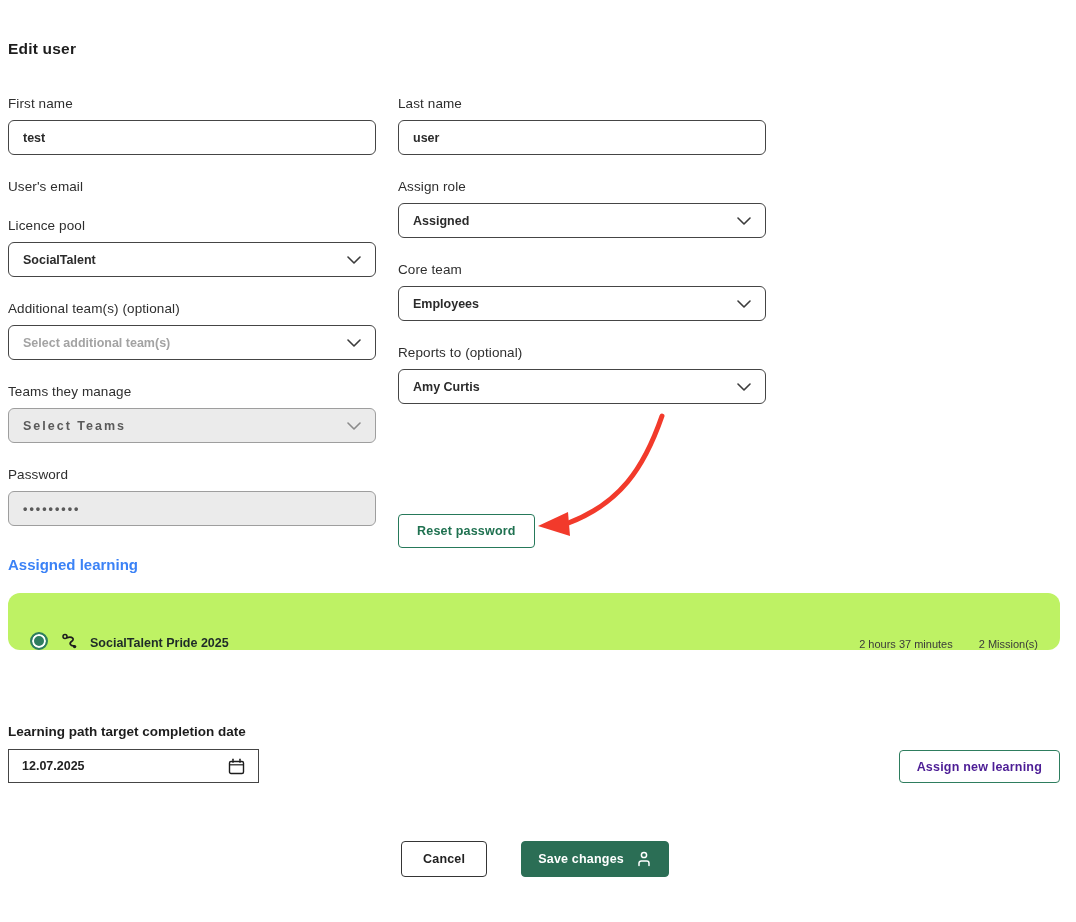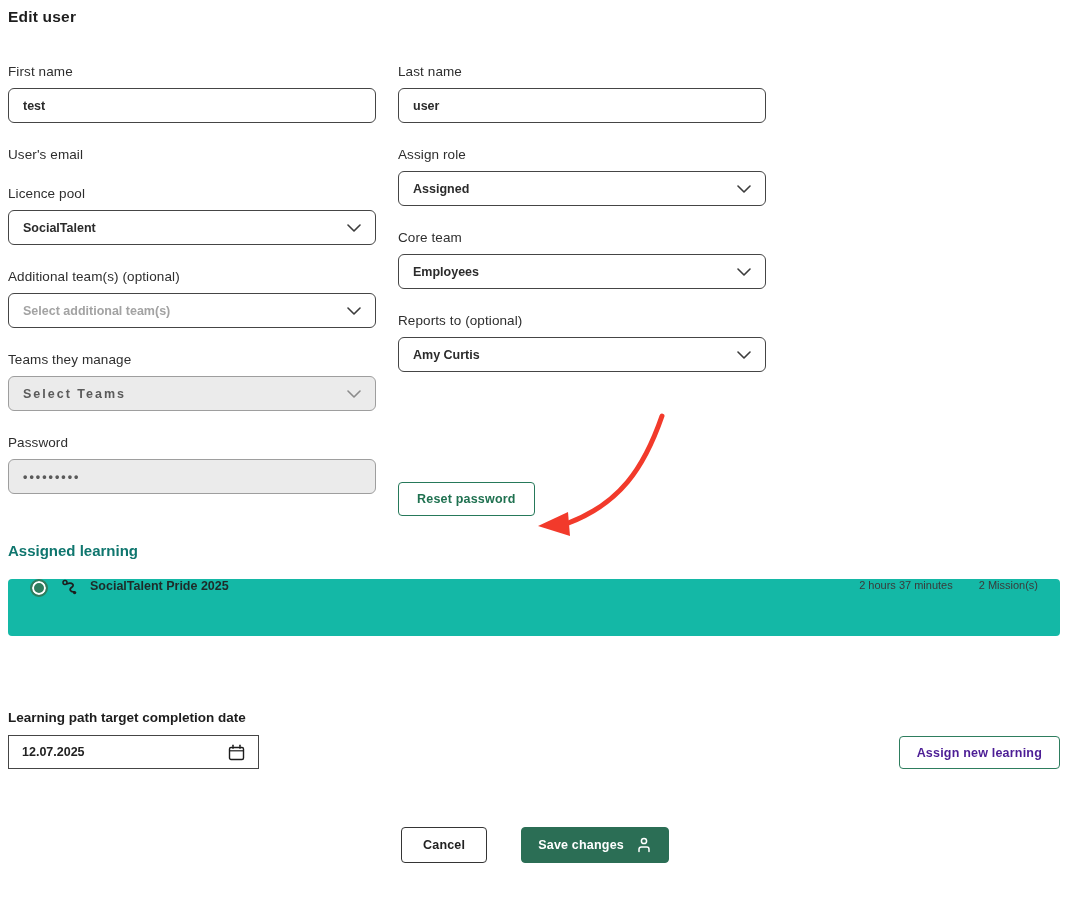--- a/index.html
+++ b/index.html
@@ -7,21 +7,21 @@
   body {
     width: 1076px; height: 922px;
     background: #ffffff;
     font-family: "Liberation Sans", sans-serif;
     color: #2b2b2b;
     position: relative;
     overflow: hidden;
   }
   .page { padding: 8px 8px 0 8px; position: relative; }
   .page-title {
-    font-size: 15.5px; font-weight: 700; color: #1d1d1d; letter-spacing: .2px;
+    font-size: 15.5px; font-weight: 700; color: #1d1d1d; letter-spacing: .2px; margin-top: 32px;
   }
   .form-grid {
     display: grid;
     grid-template-columns: 368px 368px;
     column-gap: 22px;
     margin-top: 38px;
   }
   .field { margin-bottom: 24px; }
   .field-label {
     display: block;
@@ -56,27 +56,27 @@
     background: #fff; cursor: pointer; letter-spacing: .2px;
     font-family: "Liberation Sans", sans-serif;
   }
   .btn-reset {
     height: 34px; padding: 0 18px;
     border: 1px solid #26795a; color: #1f7150;
   }
   .arrow-svg { position: absolute; left: 528px; top: 404px; pointer-events: none; }
 
   .section-heading {
-    font-size: 15px; font-weight: 700; color: #0f766e; margin-top: 24px;
+    font-size: 15px; font-weight: 700; color: #3b82f6; margin-top: 6px;
   }
   .learning-row {
     margin-top: 20px;
     width: 1052px; height: 57px;
-    background: #14b8a6; border-radius: 4px;
-    display: flex; align-items: flex-start;
+    background: #bef264; border-radius: 12px;
+    display: flex; align-items: flex-end;
     padding: 0 22px;
   }
   .radio-selected {
     width: 18px; height: 18px; border-radius: 50%;
     background: #2e7d5e;
     border: 2px solid #2e7d5e;
     box-shadow: inset 0 0 0 2px #ffffff;
     flex: 0 0 auto;
   }
   .route-icon { margin-left: 13px; flex: 0 0 auto; display: flex; }

